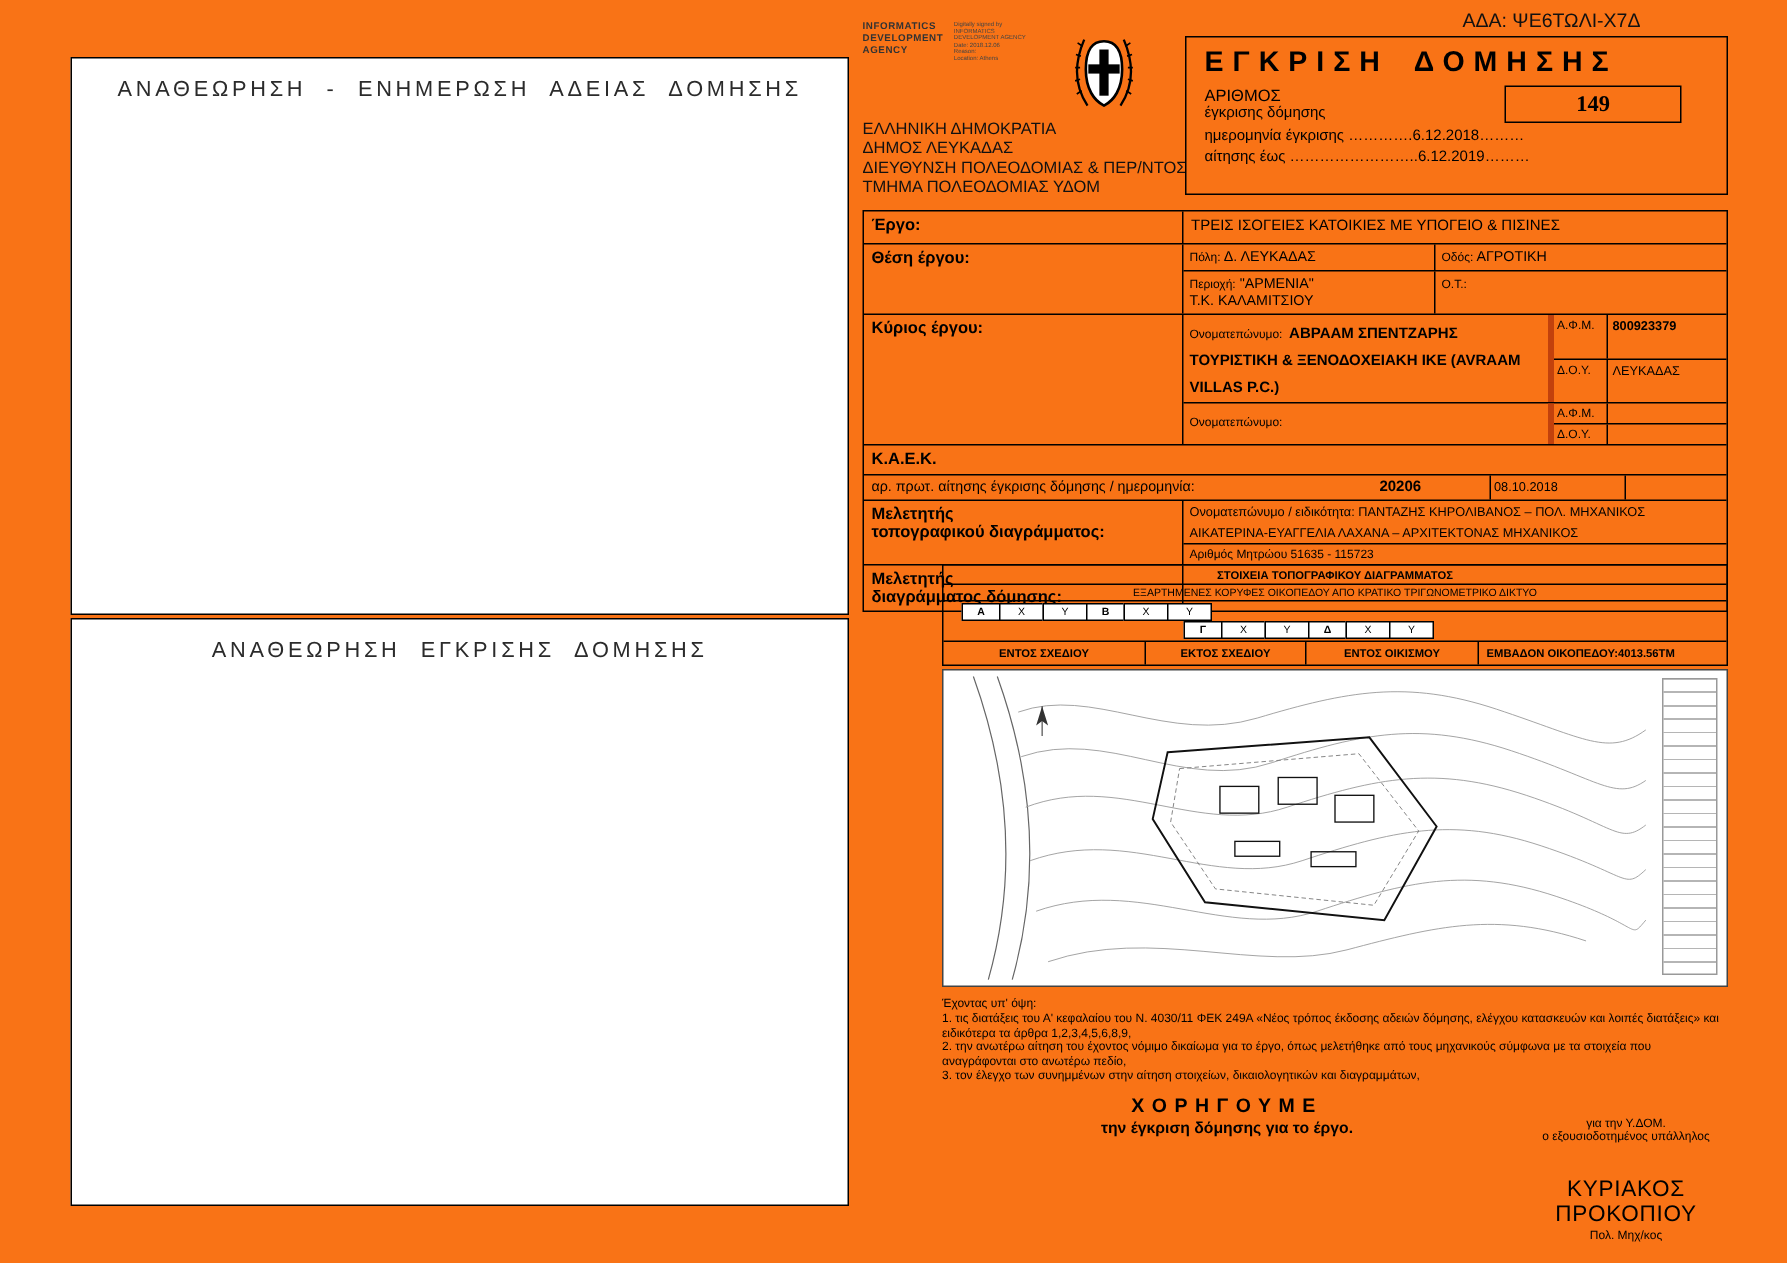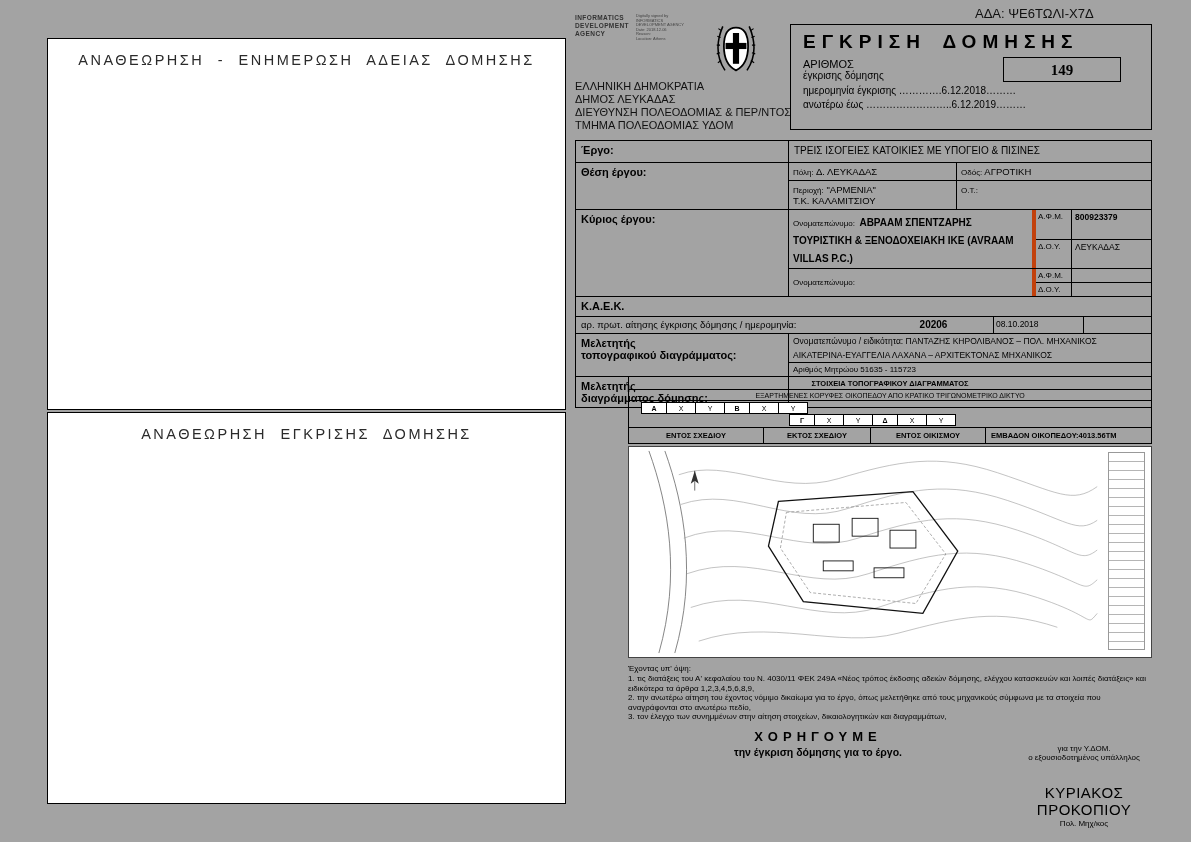--- a/index.html
+++ b/index.html
@@ -2,21 +2,21 @@
 <html><head>
 <meta charset="utf-8">
 <style>
   * { margin:0; padding:0; box-sizing:border-box; }
   html,body { background:#fff; }
   body {
     width:1191px; height:842px;
     font-family:"Liberation Sans", sans-serif;
     color:#000;
   }
-  .page { position:relative; width:1191px; height:842px; background:#a3a3a3; overflow:hidden; }
+  .page { position:relative; width:1191px; height:842px; background:#f97316; overflow:hidden; }
   .abs { position:absolute; }
 
   
   .rev-box { position:absolute; border:1px solid #000; background:#fff; }
   .rev-box-1 { left:47px; top:38px; width:519px; height:372px; }
   .rev-box-2 { left:47px; top:412px; width:519px; height:392px; }
   .rev-title {
     text-align:center; padding-top:13px; font-size:14.5px;
     letter-spacing:2.5px; word-spacing:7px; color:#2b2b2b;
   }
@@ -170,21 +170,21 @@
         <div class="hdr-num-l1">ΑΡΙΘΜΟΣ</div>
         <div class="hdr-num-l2">έγκρισης δόμησης</div>
       </div>
       <div class="hdr-num-box">149</div>
     </div>
     <div class="hdr-date">
       <span>ημερομηνία έγκρισης</span>
       <span>………….6.12.2018………</span>
     </div>
     <div class="hdr-date">
-      <span>ανωτέρω έως</span>
+      <span>αίτησης έως</span>
       <span>……………………..6.12.2019………</span>
     </div>
   </div>
 
   <div class="abs form-table">
 
     <div class="frow">
       <div class="flabel">Έργο:</div>
       <div class="fval project-val">ΤΡΕΙΣ ΙΣΟΓΕΙΕΣ ΚΑΤΟΙΚΙΕΣ ΜΕ ΥΠΟΓΕΙΟ &amp; ΠΙΣΙΝΕΣ</div>
     </div>

